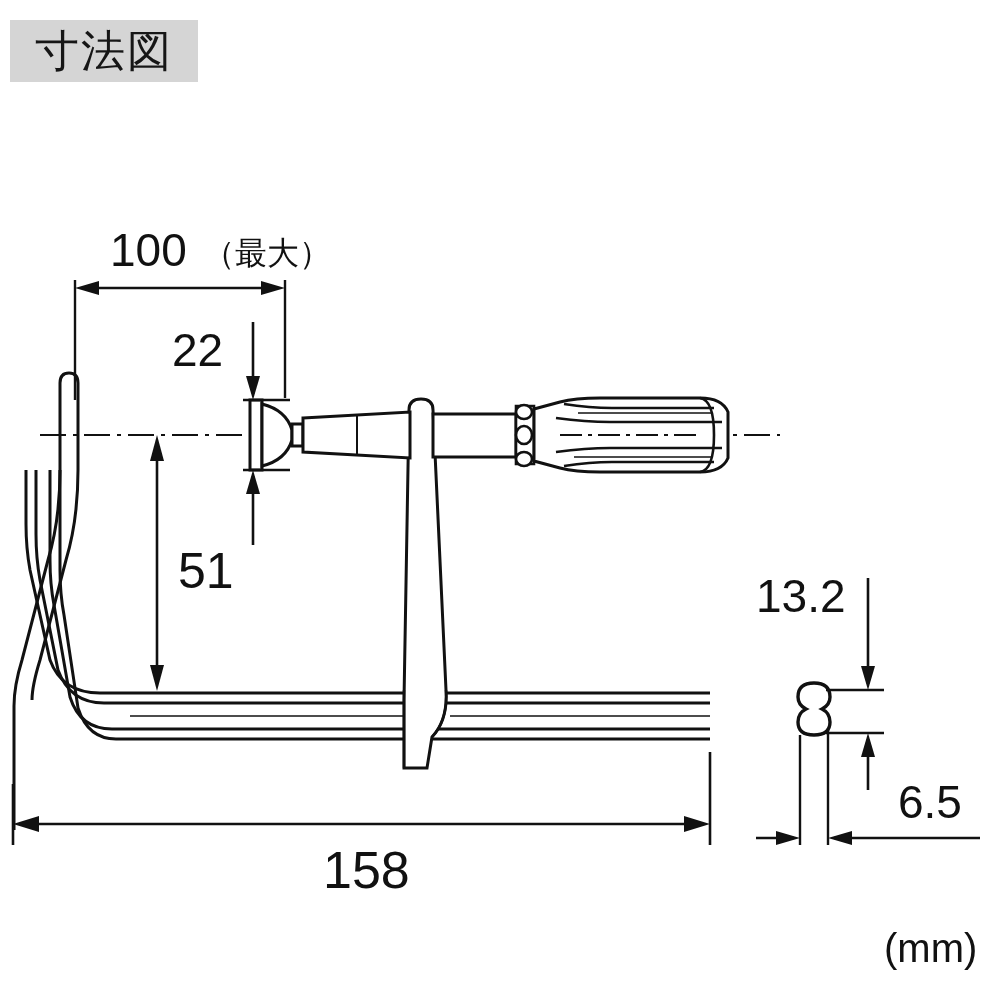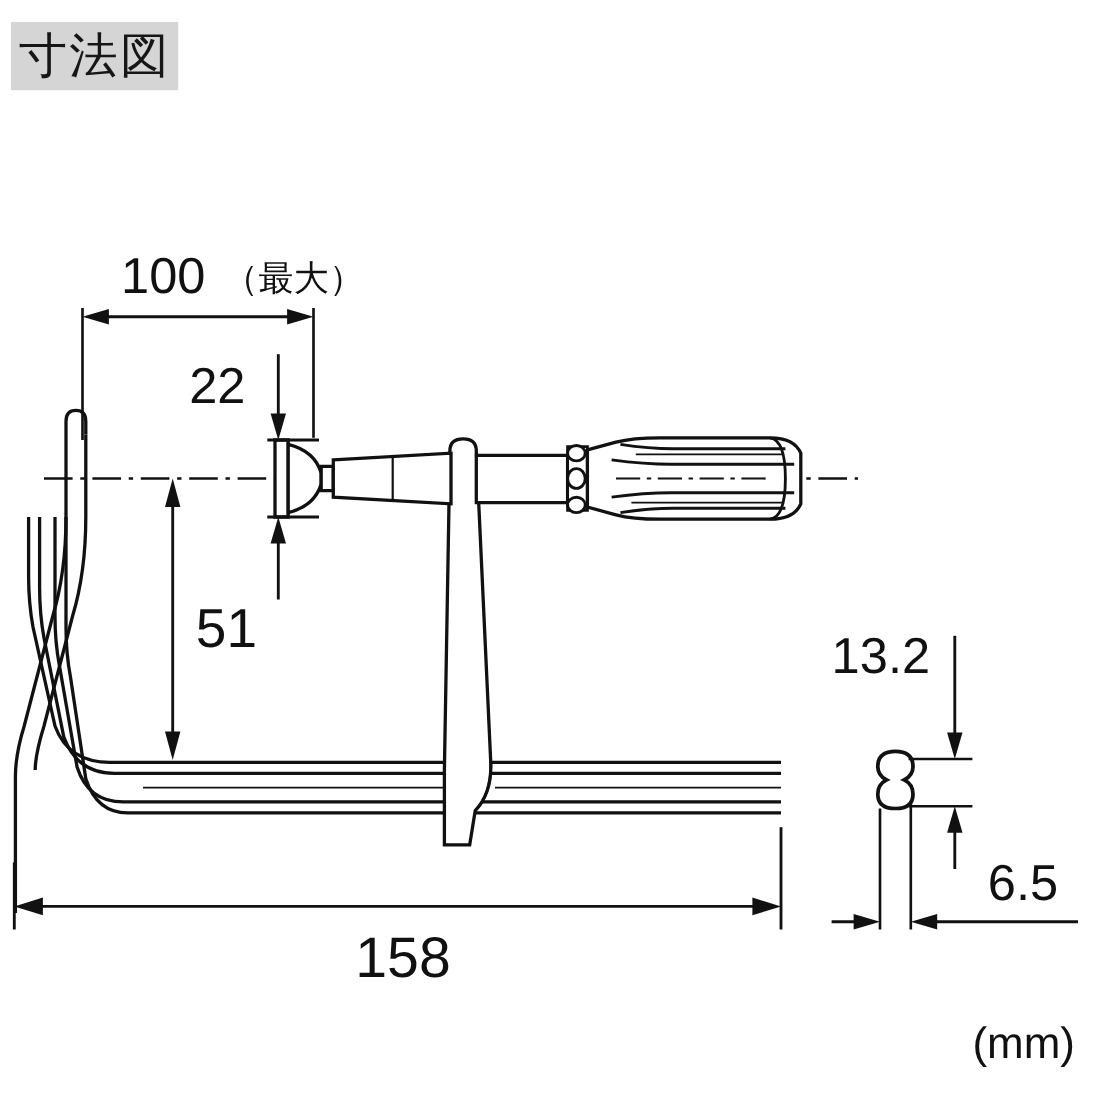--- a/index.html
+++ b/index.html
@@ -18,21 +18,21 @@
   #page {
     position: relative;
     width: 1000px;
     height: 1000px;
     background: #ffffff;
   }
   #header-band {
     position: absolute;
     left: 10px;
     top: 20px;
-    width: 152px;
+    width: 188px;
     height: 62px;
     background: #d5d5d5;
     display: flex;
     align-items: center;
     justify-content: center;
   }
   #header-title {
     font-size: 44px;
     letter-spacing: 2px;
     color: #161616;

